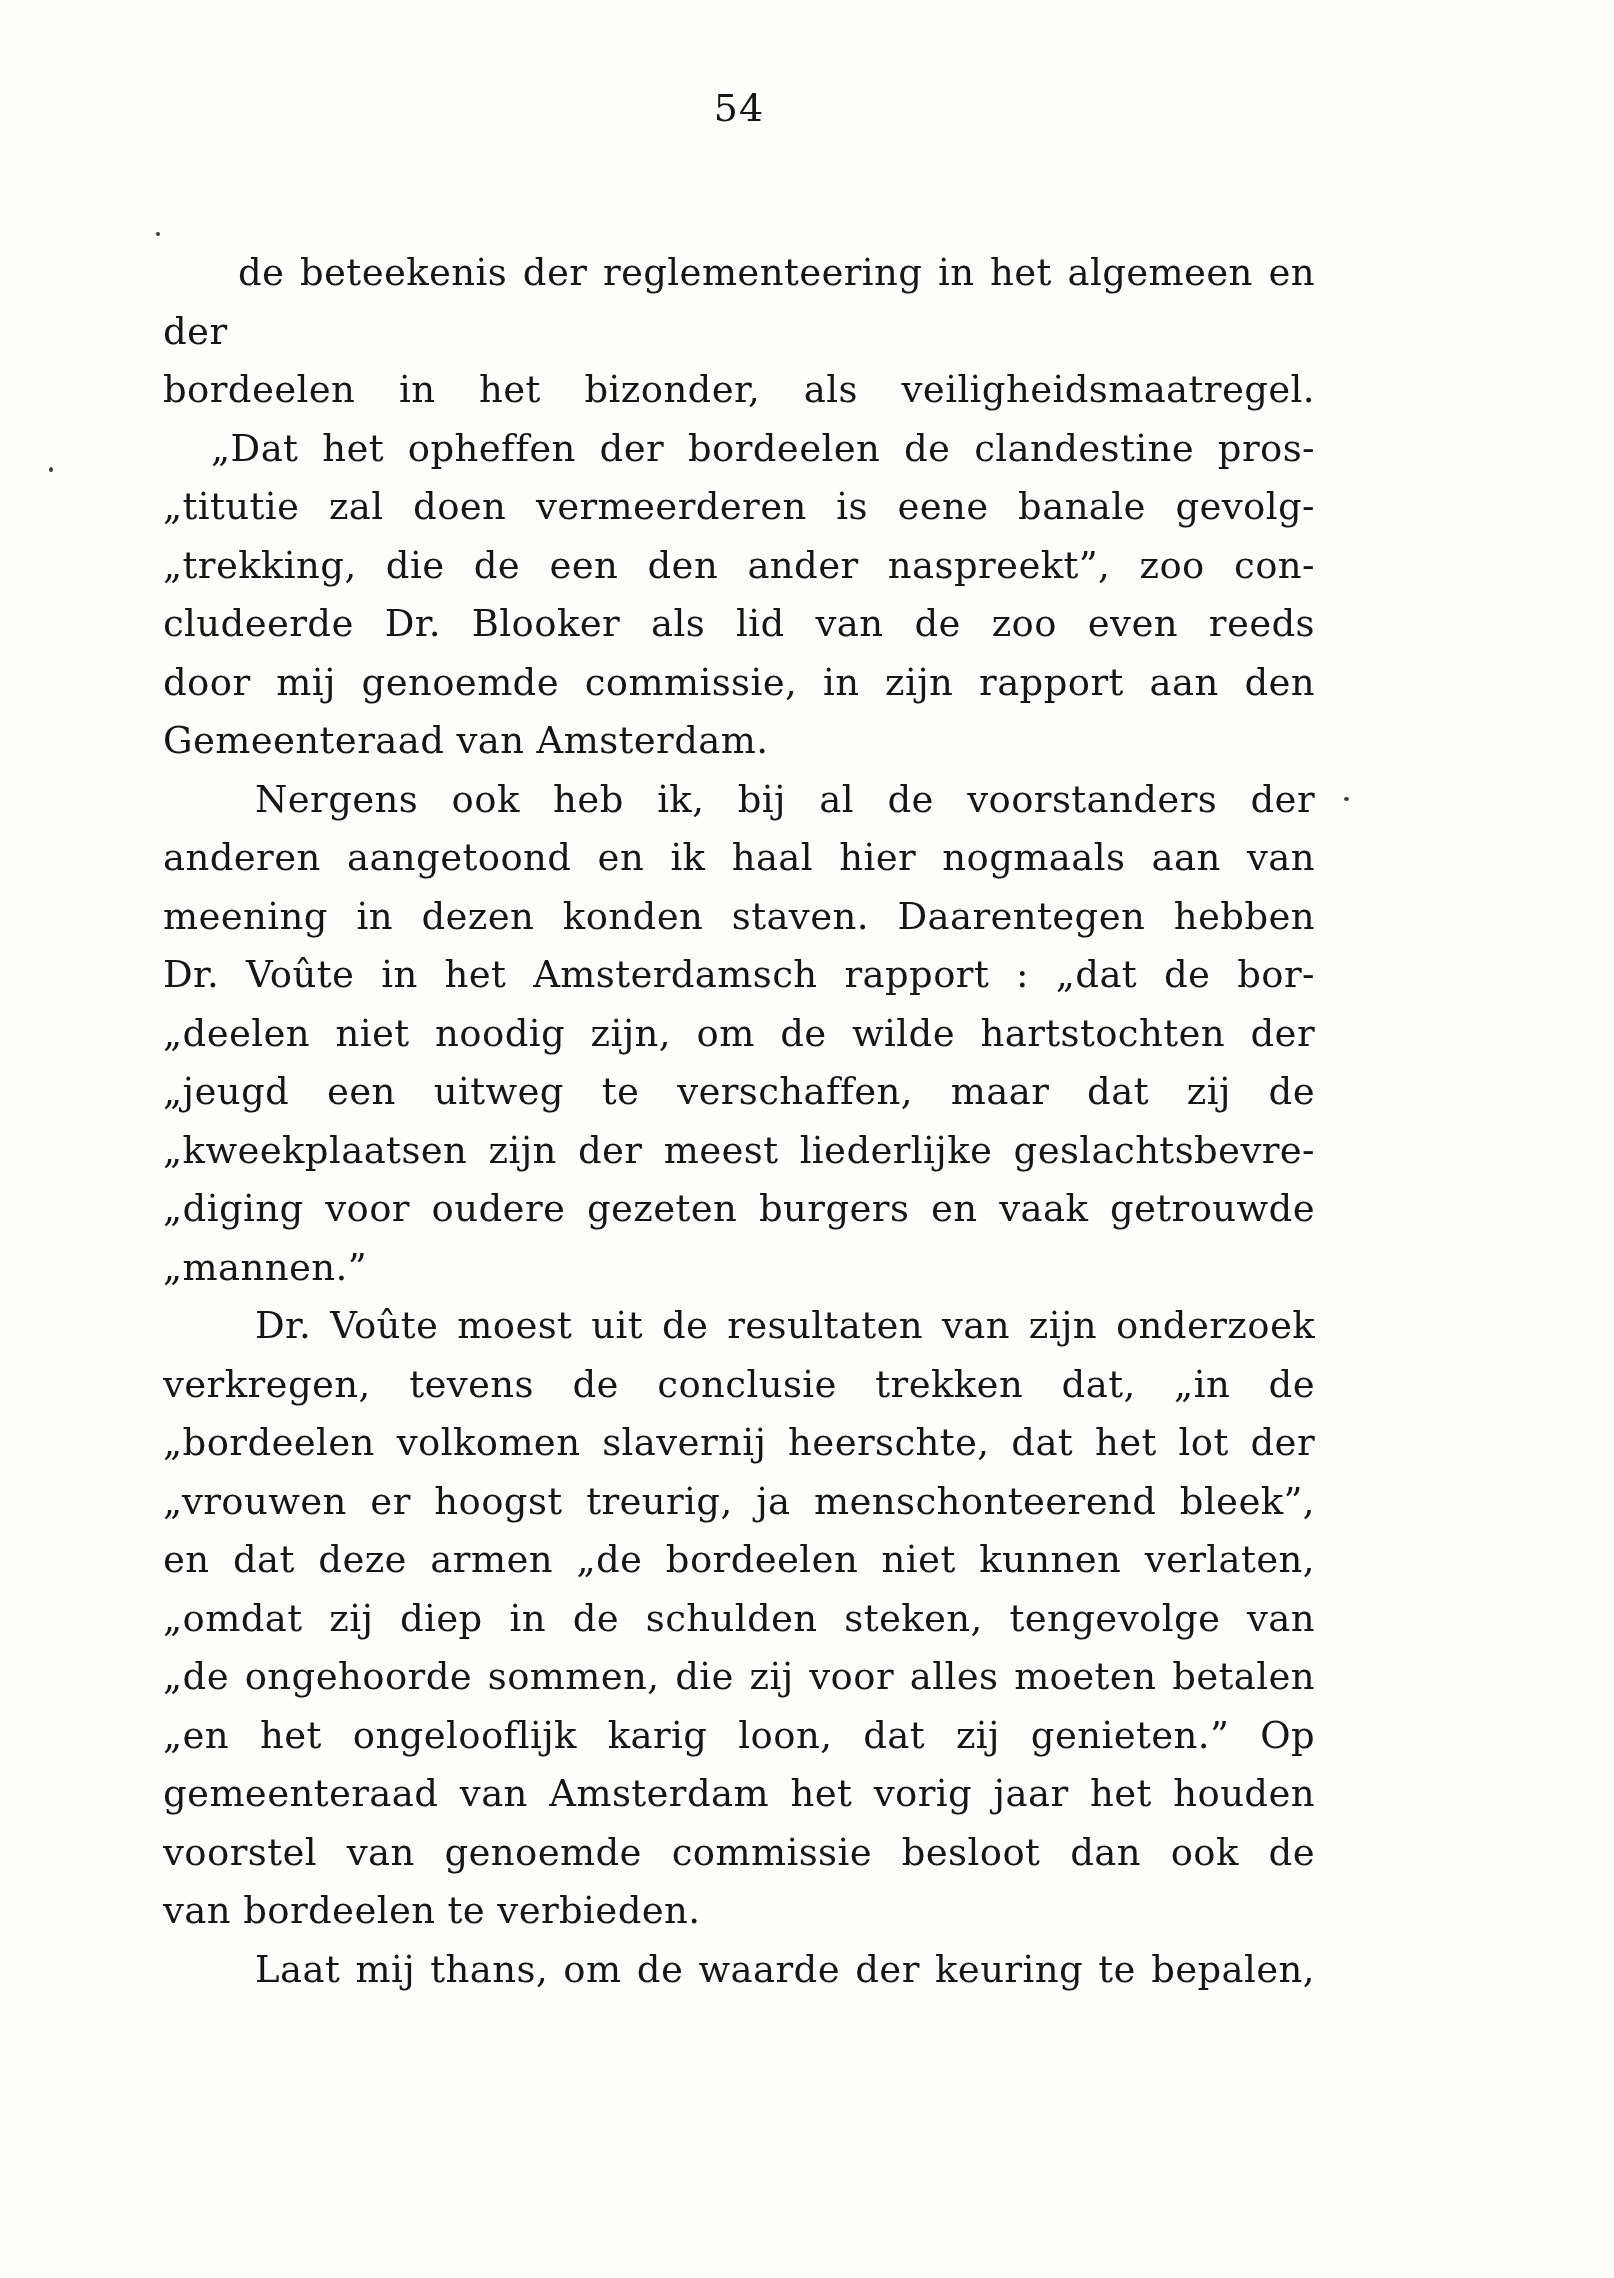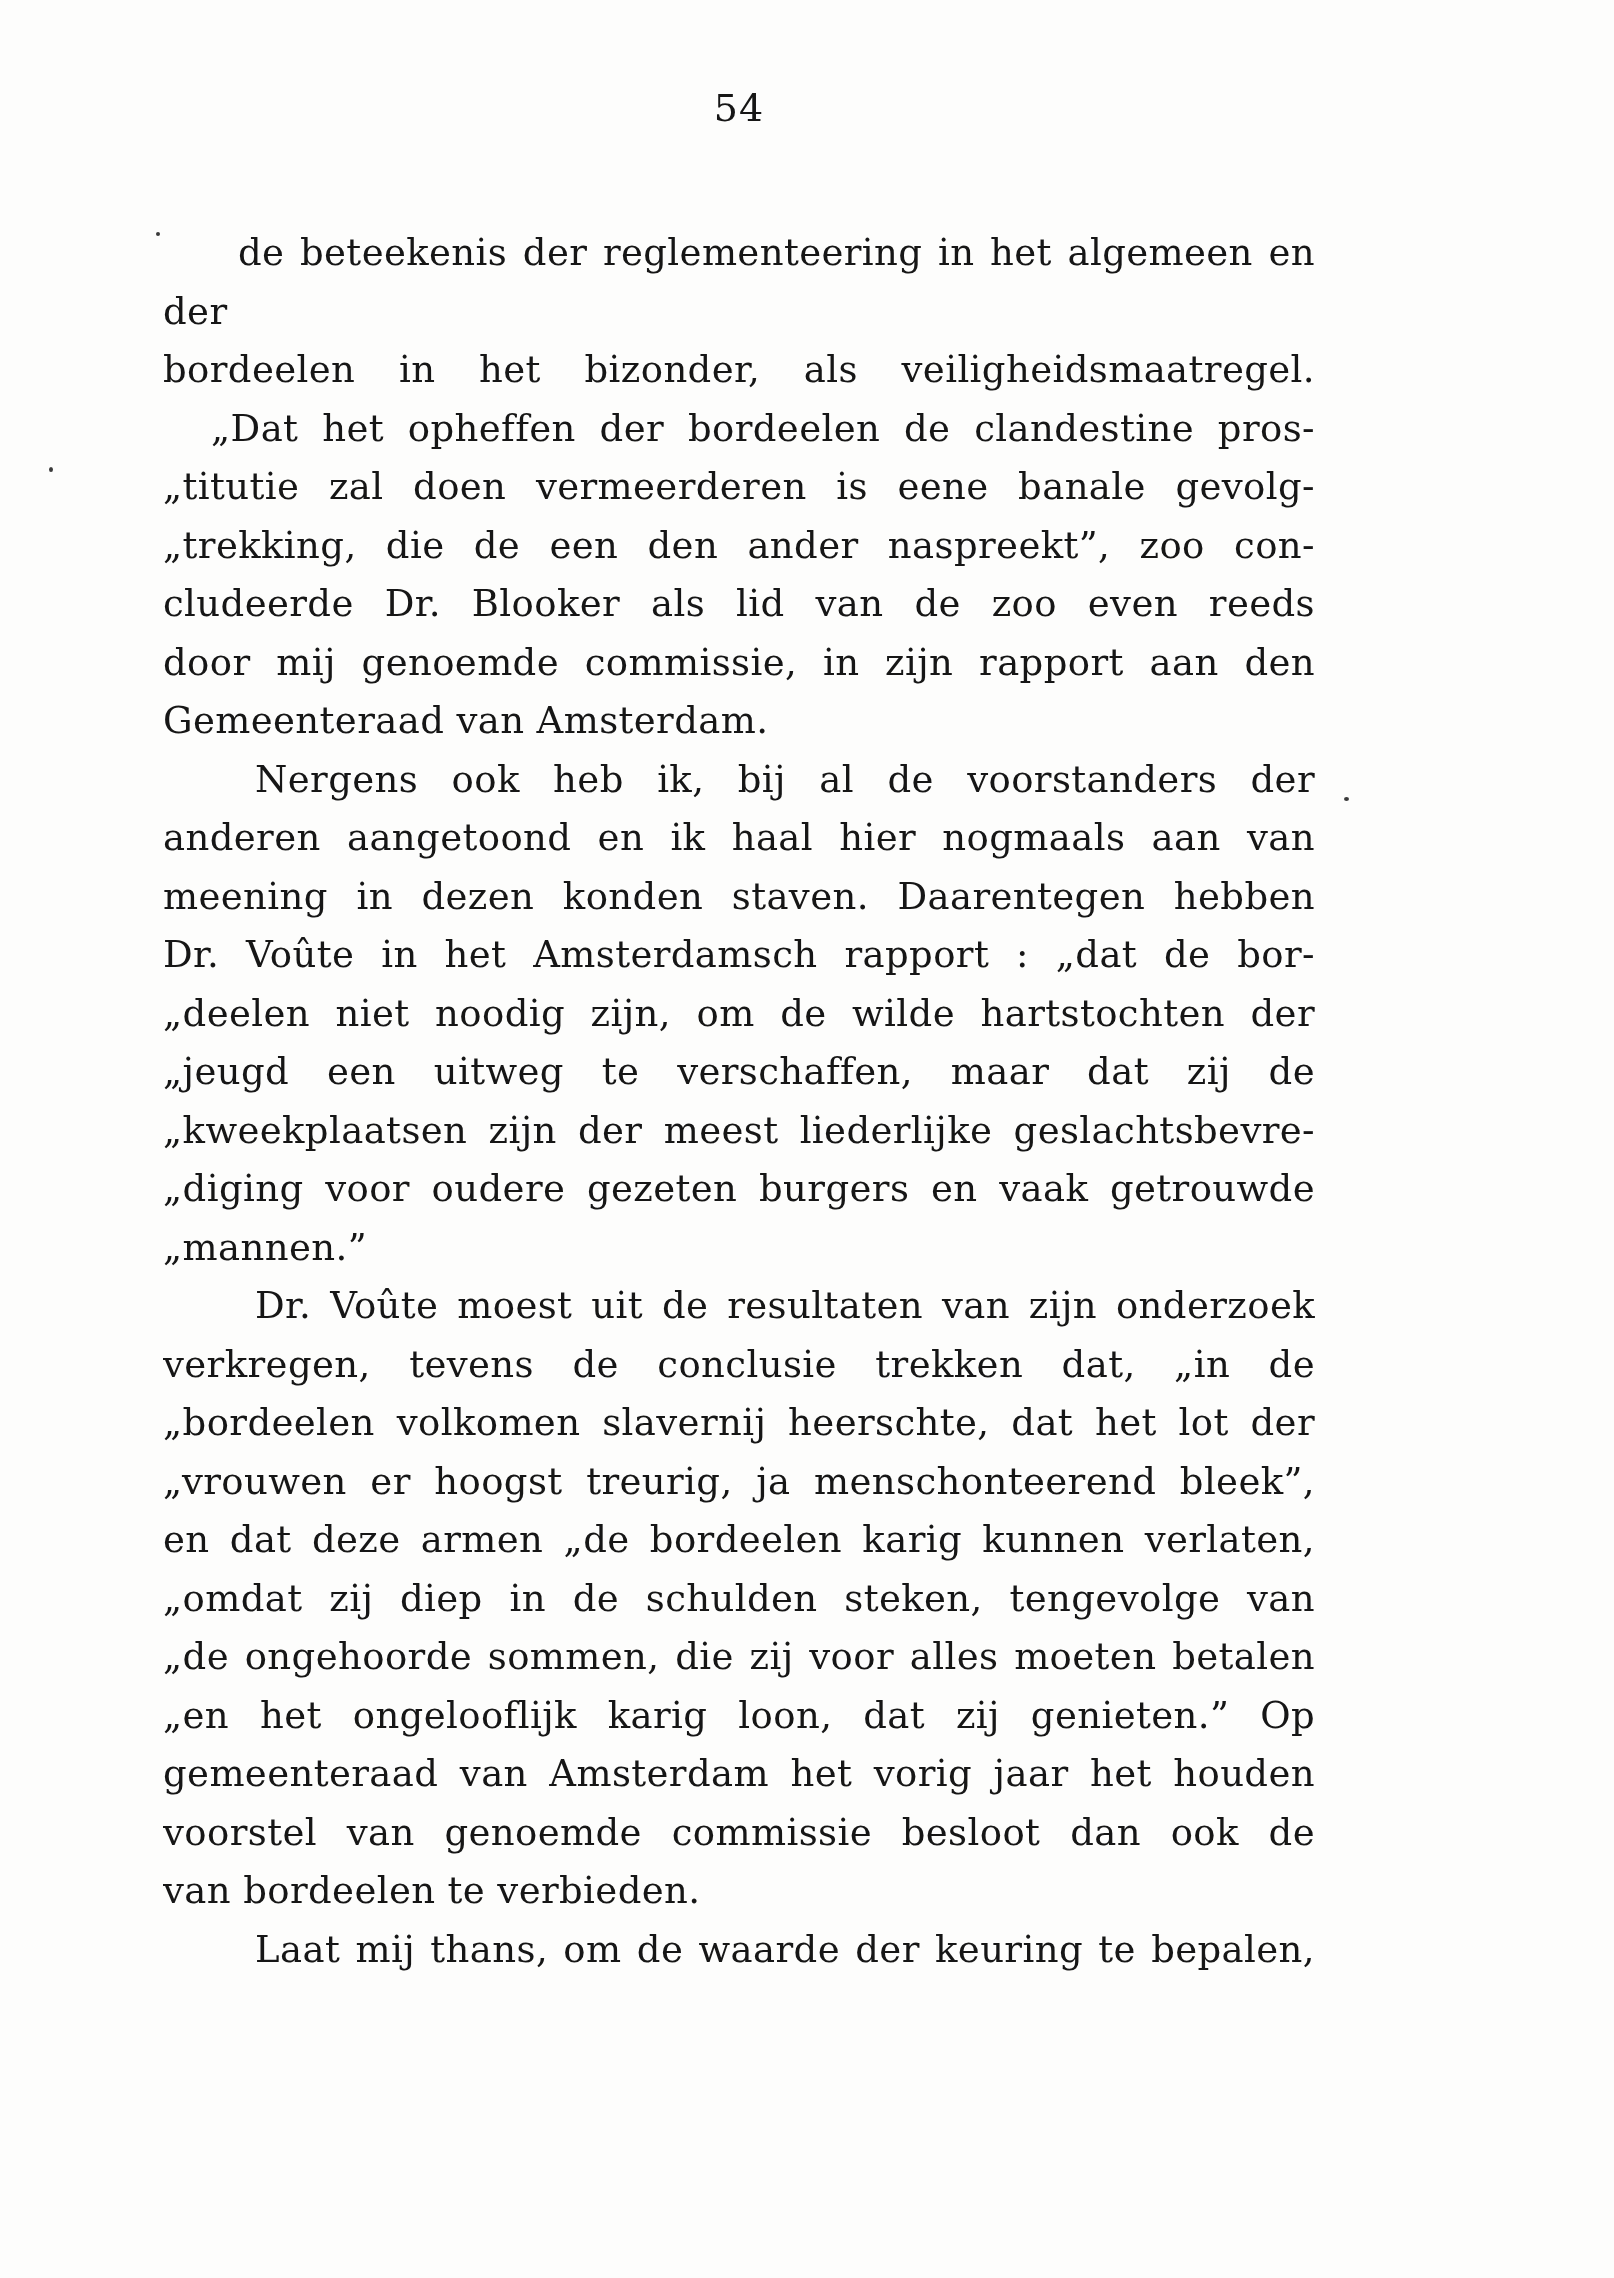--- a/index.html
+++ b/index.html
@@ -43,21 +43,21 @@
     width: 100%;
     text-align: justify;
     text-align-last: justify;
     white-space: normal;
     overflow: hidden;
   }
   .line.left {
     text-align: left;
     text-align-last: left;
   }
-  .indent-first { text-indent: 75px; }
+  .indent-first { text-indent: 75px; margin-top: 20px; }
   .indent-para  { text-indent: 92px; }
   .indent-small { text-indent: 48px; }
   .speck {
     position: absolute;
     background: #3a3a3a;
     border-radius: 50%;
   }
 </style>
 </head>
 <body>
@@ -80,21 +80,21 @@
       <div class="line">Dr. Voûte in het Amsterdamsch rapport : „dat de bor-</div>
       <div class="line">„deelen niet noodig zijn, om de wilde hartstochten der</div>
       <div class="line">„jeugd een uitweg te verschaffen, maar dat zij de</div>
       <div class="line">„kweekplaatsen zijn der meest liederlijke geslachtsbevre-</div>
       <div class="line">„diging voor oudere gezeten burgers en vaak getrouwde</div>
       <div class="line left">„mannen.”</div>
       <div class="line indent-para">Dr. Voûte moest uit de resultaten van zijn onderzoek</div>
       <div class="line">verkregen, tevens de conclusie trekken dat, „in de</div>
       <div class="line">„bordeelen volkomen slavernij heerschte, dat het lot der</div>
       <div class="line">„vrouwen er hoogst treurig, ja menschonteerend bleek”,</div>
-      <div class="line">en dat deze armen „de bordeelen karig kunnen verlaten,</div>
+      <div class="line">en dat deze armen „de bordeelen niet kunnen verlaten,</div>
       <div class="line">„omdat zij diep in de schulden steken, tengevolge van</div>
       <div class="line">„de ongehoorde sommen, die zij voor alles moeten betalen</div>
       <div class="line">„en het ongelooflijk karig loon, dat zij genieten.” Op</div>
       <div class="line">gemeenteraad van Amsterdam het vorig jaar het houden</div>
       <div class="line">voorstel van genoemde commissie besloot dan ook de</div>
       <div class="line left">van bordeelen te verbieden.</div>
       <div class="line indent-para">Laat mij thans, om de waarde der keuring te bepalen,</div>
     </div>
 <div class="speck" style="left: 156px; top: 232px; width: 4px; height: 4px;"></div>
     <div class="speck" style="left: 49px; top: 467px; width: 4px; height: 5px;"></div>

